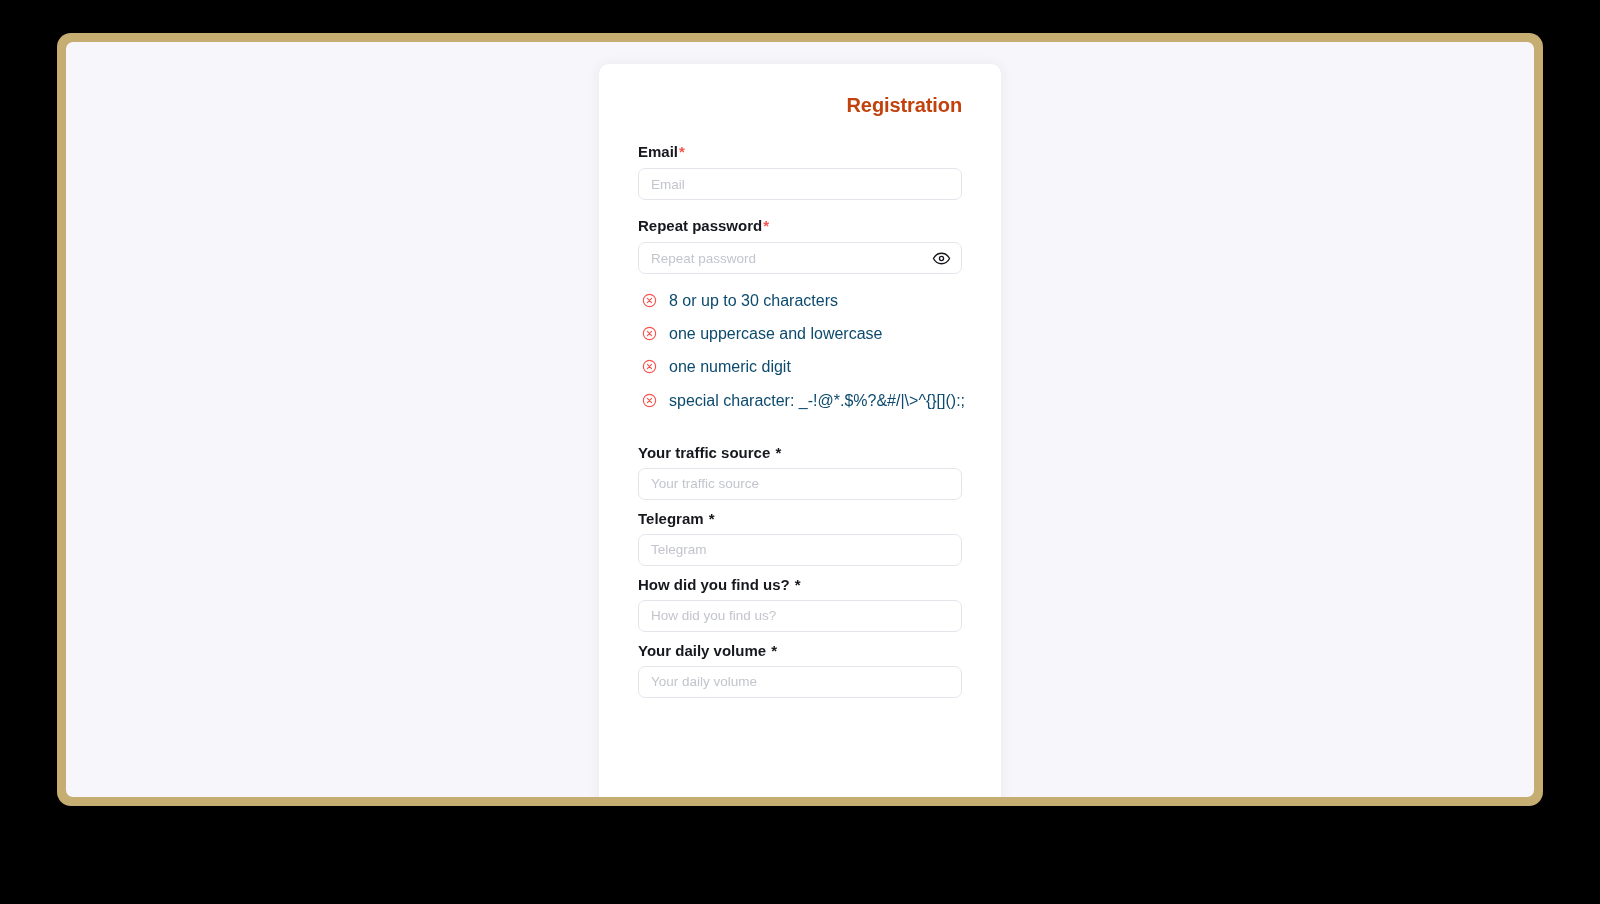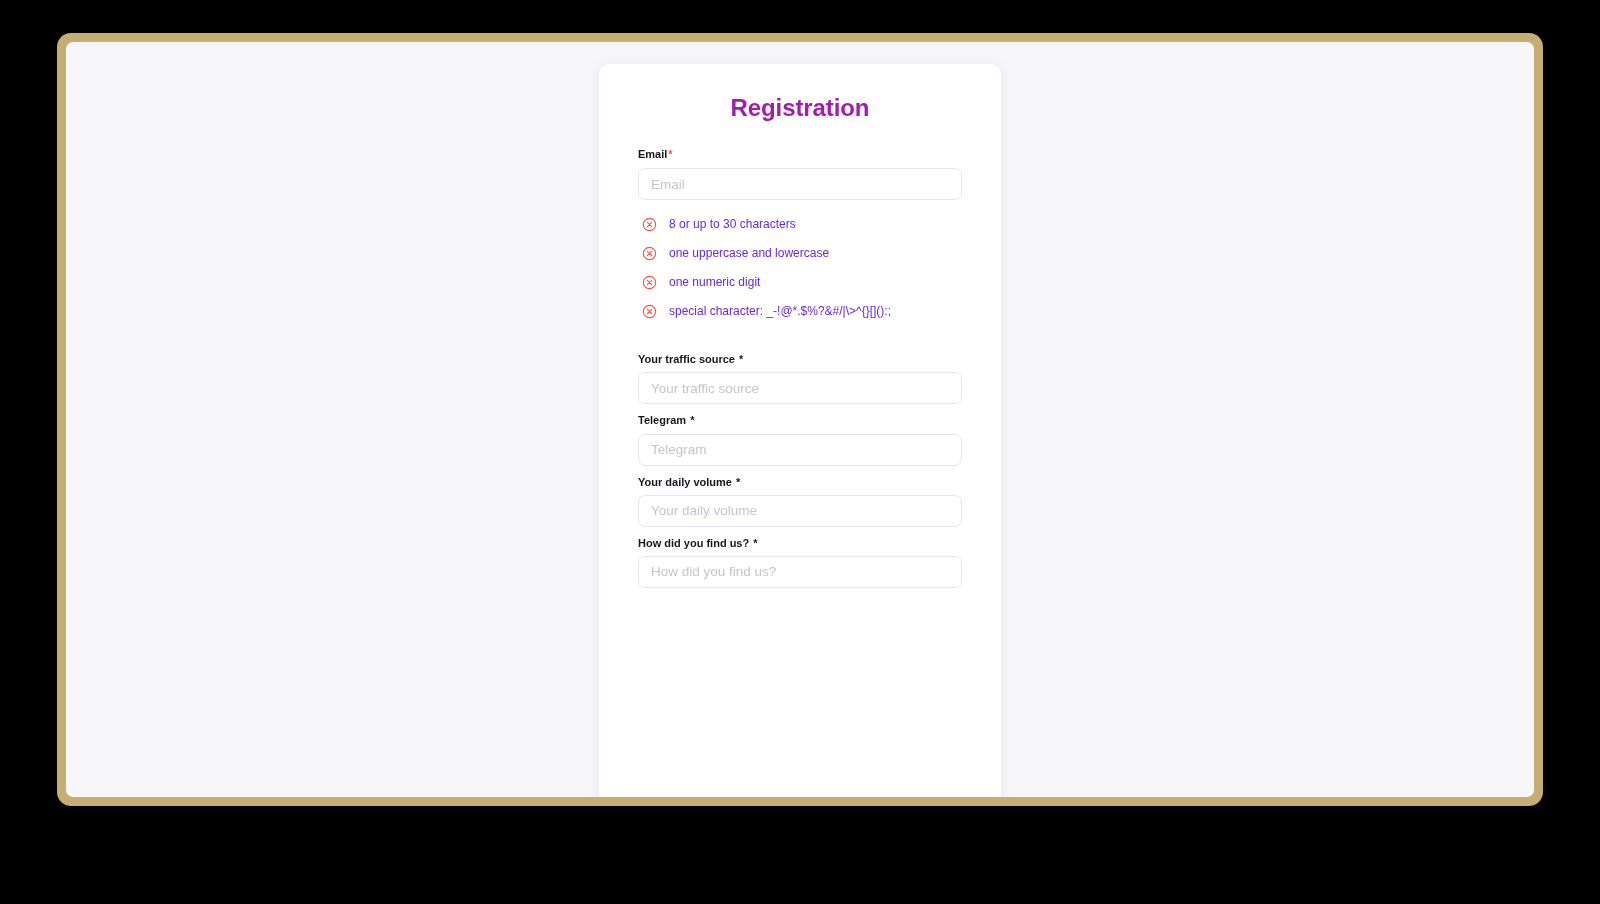--- a/index.html
+++ b/index.html
@@ -54,32 +54,32 @@
     min-height: 740px;
     padding: 0 0 0 0;
     box-sizing: border-box;
   }
 
   .card-inner {
     padding: 30px 39px 0 39px;
   }
 
   .page-title {
-    font-size: 24px;
+    font-size: 20px;
     font-weight: bold;
-    color: #a21caf;
-    text-align: center;
+    color: #c2410c;
+    text-align: right;
     margin: 0 0 26px 0;
     letter-spacing: -0.1px;
   }
 
   .field-block { margin-bottom: 0; }
 
   .field-label {
-    font-size: 11px;
+    font-size: 15px;
     font-weight: bold;
     color: #16181d;
     margin-bottom: 7px;
     line-height: 1.2;
   }
 
   .req-red { color: #f5544f; font-weight: bold; padding-left: 1px; }
   .req-dark { color: #16181d; font-weight: bold; padding-left: 1px; }
 
   .input-wrap { position: relative; margin-bottom: 17px; }
@@ -125,22 +125,22 @@
     padding-left: 4px;
   }
   .rule-icon {
     width: 15px;
     height: 15px;
     flex: 0 0 15px;
     margin-right: 12px;
     display: block;
   }
   .rule-text {
-    font-size: 12px;
-    color: #6d28d9;
+    font-size: 16px;
+    color: #0c4a6e;
     line-height: 1.2;
     white-space: nowrap;
   }
 
   .rules-gap { height: 20px; }
 
   .tight-block .input-wrap { margin-bottom: 10px; }
   .tight-block .field-label { margin-bottom: 6px; }
 </style>
 </head>
@@ -159,20 +159,34 @@
           <div class="field-block">
             <div class="field-label">
               <span>Email</span><span class="req-red">*</span>
             </div>
             <div class="input-wrap">
               <input class="txt-input" type="text" placeholder="Email" style="">
             </div>
           </div>
 
 
+          <div class="field-block">
+            <div class="field-label">
+              <span>Repeat password</span><span class="req-red">*</span>
+            </div>
+            <div class="input-wrap">
+              <input class="txt-input has-icon" type="text" placeholder="Repeat password" style="">
+              <button class="eye-btn">
+                <svg width="19" height="19" viewBox="0 0 24 24" fill="none">
+                  <path d="M1.8 12S5.4 5.4 12 5.4 22.2 12 22.2 12 18.6 18.6 12 18.6 1.8 12 1.8 12Z" stroke="#16181d" stroke-width="1.7" stroke-linecap="round" stroke-linejoin="round"></path>
+                  <circle cx="12" cy="12" r="2.6" stroke="#16181d" stroke-width="1.7"></circle>
+                </svg>
+              </button>
+            </div>
+          </div>
 
           <ul class="rules">
             <li class="rule-row">
               <svg class="rule-icon" viewBox="0 0 20 20" fill="none">
                 <circle cx="10" cy="10" r="8.2" stroke="#f5544f" stroke-width="1.5"></circle>
                 <path d="M7.2 7.2l5.6 5.6M12.8 7.2l-5.6 5.6" stroke="#f5544f" stroke-width="1.5" stroke-linecap="round"></path>
               </svg>
               <span class="rule-text">8 or up to 30 characters</span>
             </li>
             <li class="rule-row">
@@ -216,33 +230,33 @@
                 <span>Telegram</span> <span class="req-dark">*</span>
               </div>
               <div class="input-wrap">
                 <input class="txt-input" type="text" placeholder="Telegram" style="">
               </div>
             </div>
 
 
             <div class="field-block">
               <div class="field-label">
+                <span>How did you find us?</span> <span class="req-dark">*</span>
+              </div>
+              <div class="input-wrap">
+                <input class="txt-input" type="text" placeholder="How did you find us?" style="">
+              </div>
+            </div>
+
+            <div class="field-block">
+              <div class="field-label">
                 <span>Your daily volume</span> <span class="req-dark">*</span>
               </div>
               <div class="input-wrap">
                 <input class="txt-input" type="text" placeholder="Your daily volume" style="">
-              </div>
-            </div>
-
-            <div class="field-block">
-              <div class="field-label">
-                <span>How did you find us?</span> <span class="req-dark">*</span>
-              </div>
-              <div class="input-wrap">
-                <input class="txt-input" type="text" placeholder="How did you find us?" style="">
               </div>
             </div>
 
           </div>
 
         </div>
       </div>
 
     </div>
   </div>

